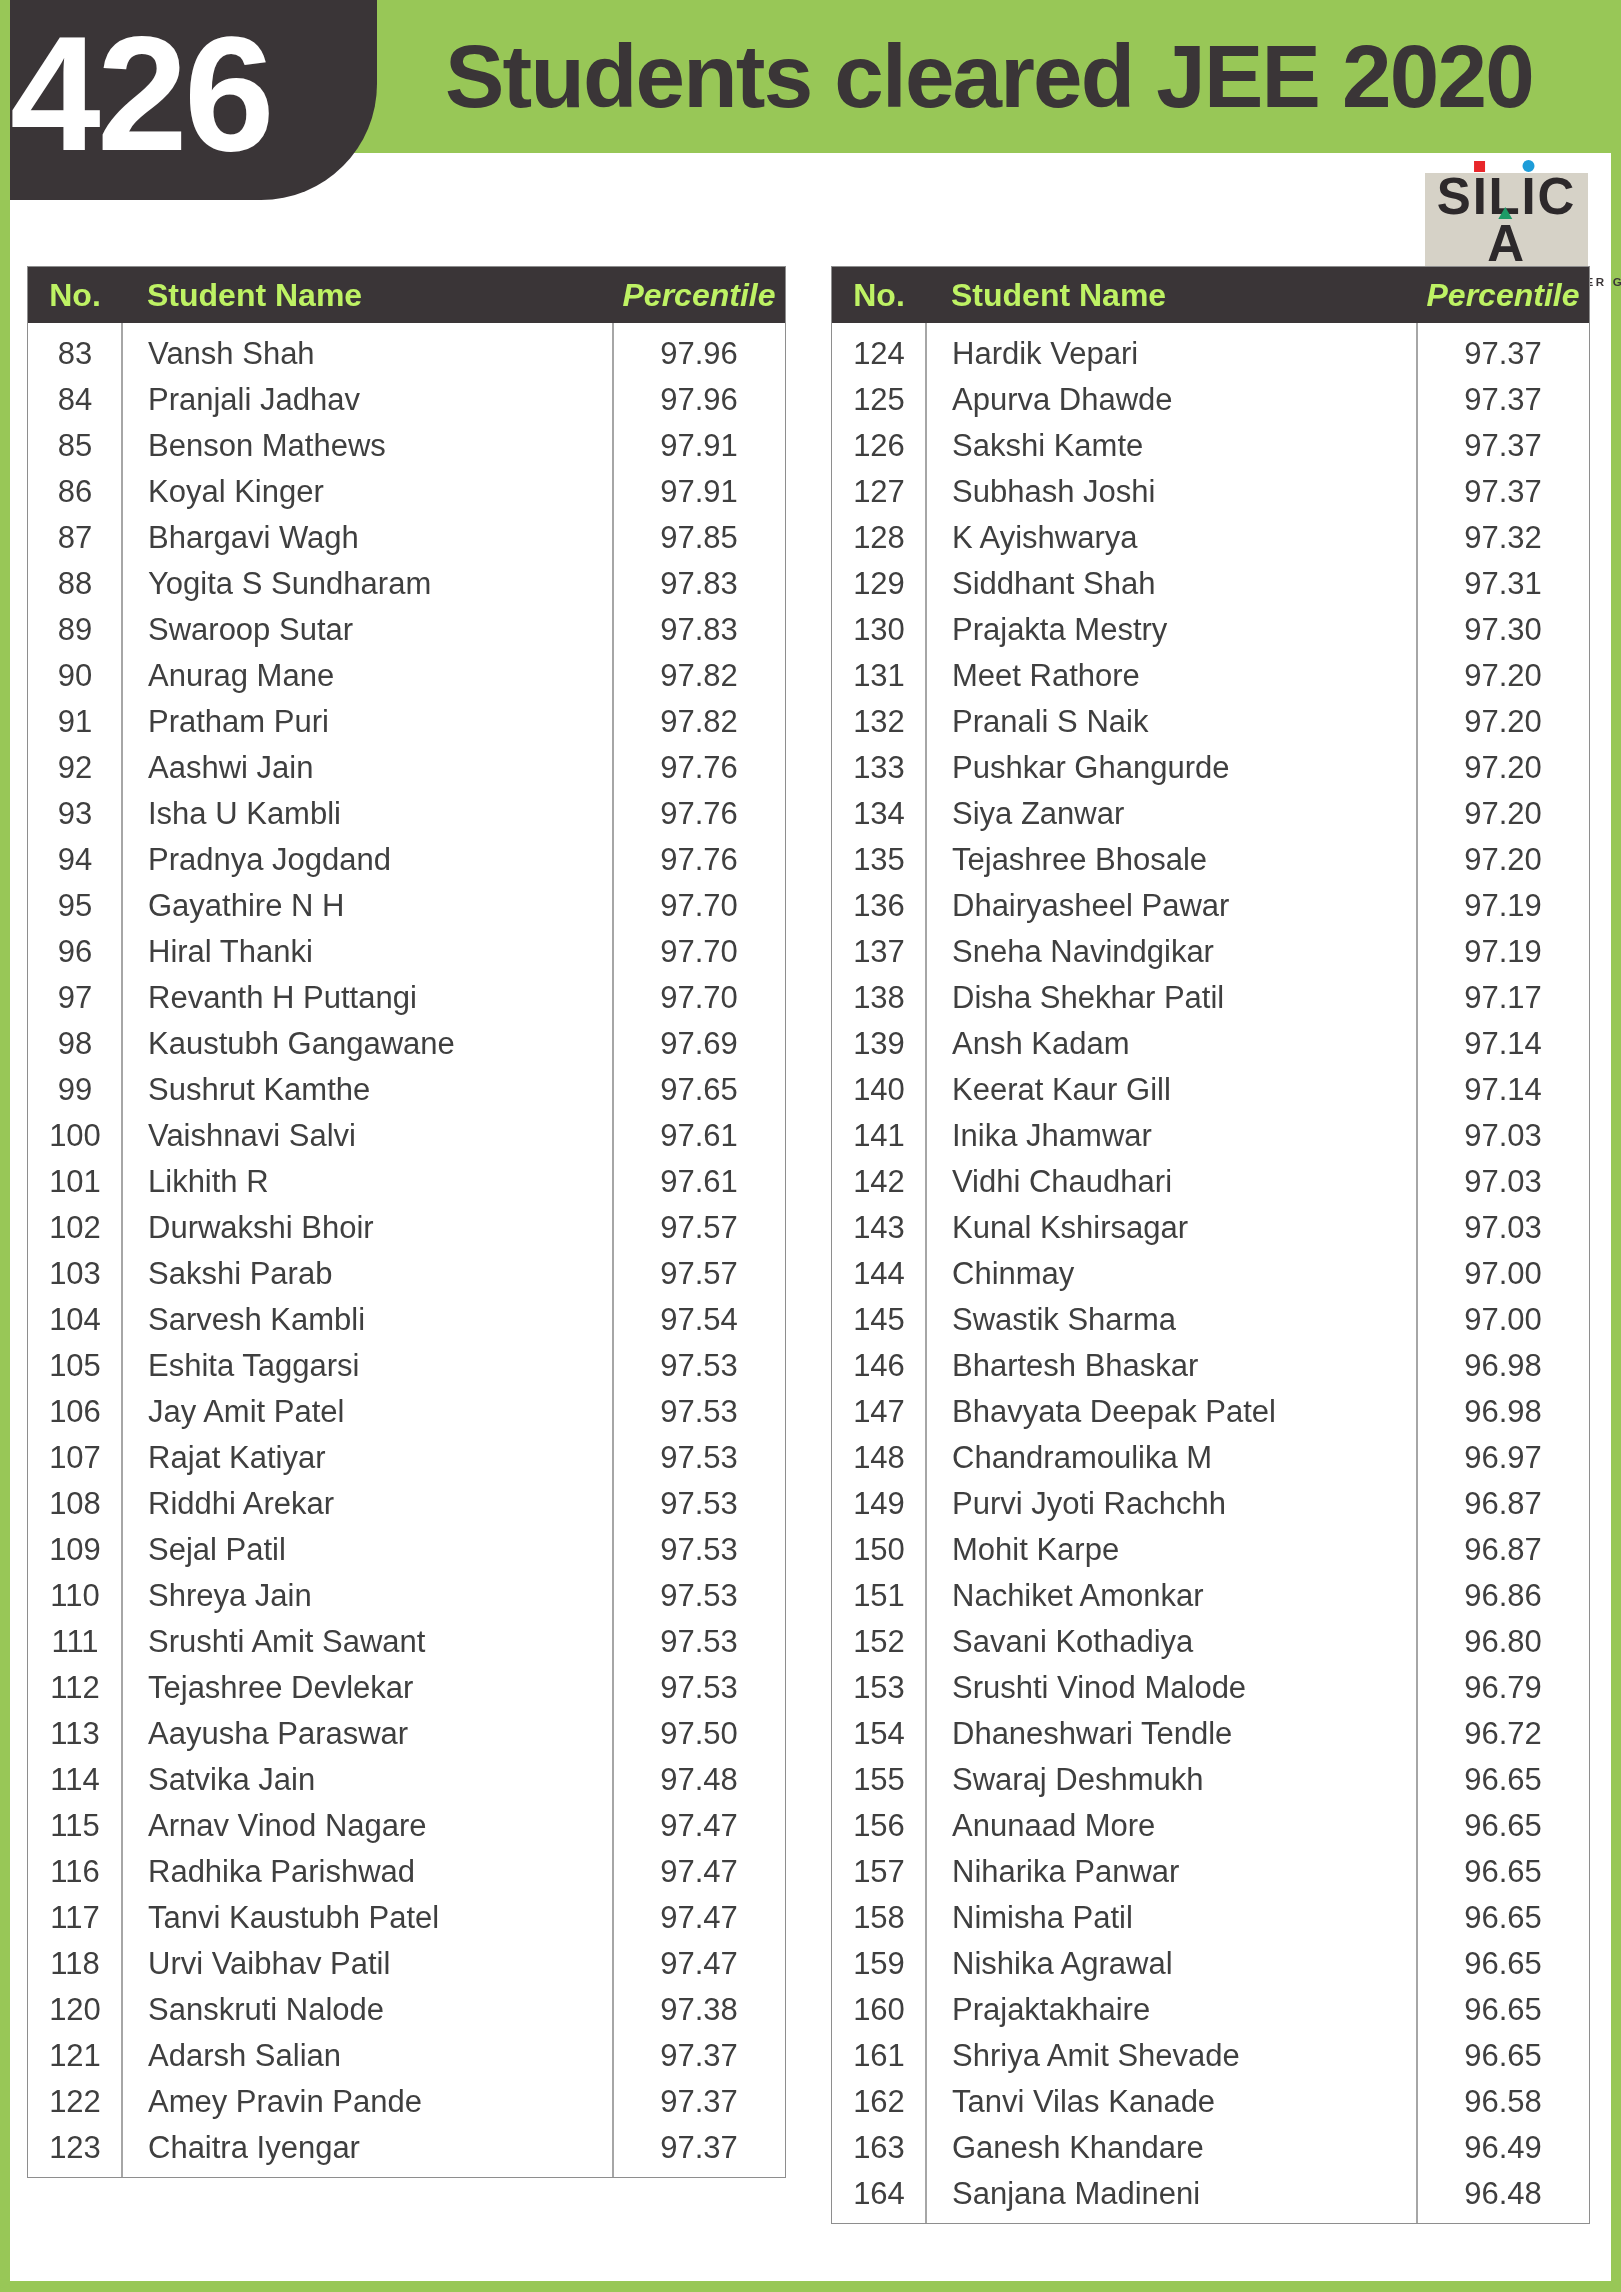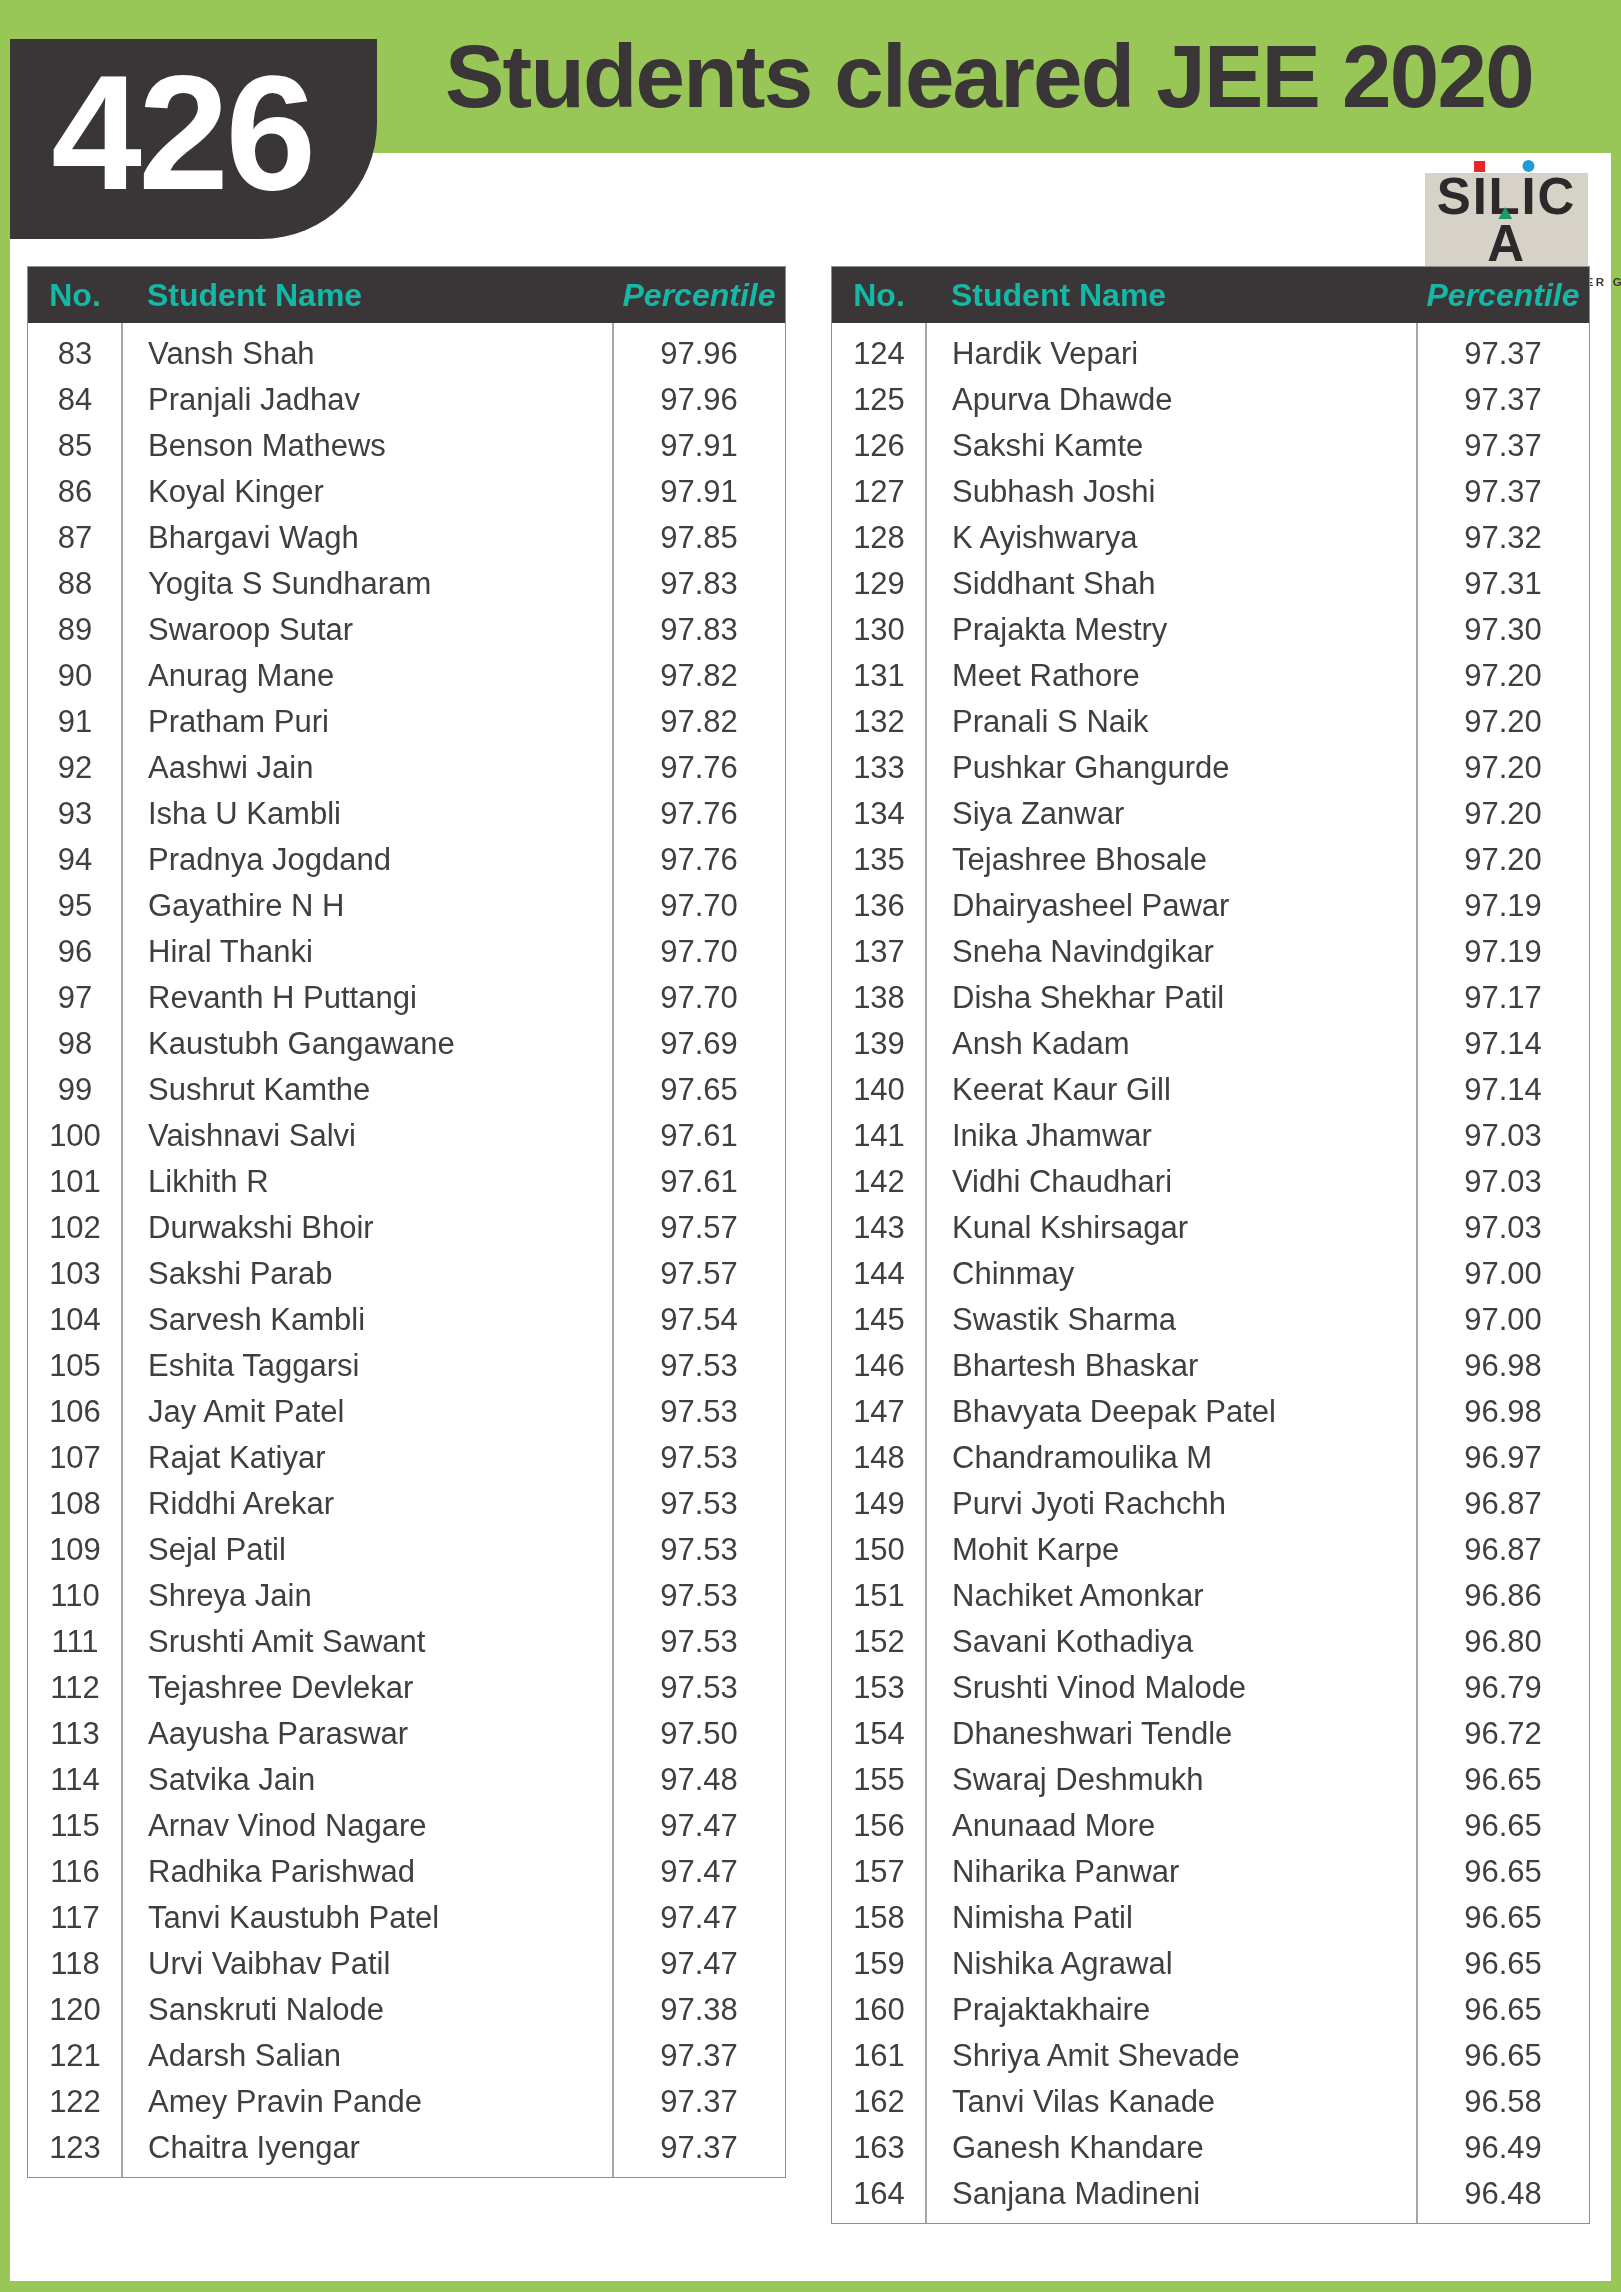--- a/index.html
+++ b/index.html
@@ -19,21 +19,21 @@
   .page{position:relative;width:1621px;height:2293px;overflow:hidden;background:#ffffff;}
 
   
   .frame-left{position:absolute;left:0;top:0;width:9.9px;height:2293px;background:var(--green);}
   .frame-right{position:absolute;right:0;top:0;width:9.9px;height:2293px;background:var(--green);}
   .frame-bottom{position:absolute;left:0;bottom:0;width:1621px;height:12.5px;background:var(--green);}
   .top-band{position:absolute;left:0;top:0;width:1621px;height:153px;background:var(--green);}
 
   
   .badge{position:absolute;left:9.9px;top:0;width:367px;height:200px;background:var(--dark);
-         border-bottom-right-radius:116px;display:flex;align-items:center;justify-content:center;margin-top:39px;}
+         border-bottom-right-radius:116px;display:flex;align-items:center;}
   .badge-count{color:#ffffff;font-size:163px;font-weight:bold;letter-spacing:-3.6px;
                line-height:1;padding-right:23px;padding-bottom:12.5px;}
 
   
   .page-title{position:absolute;left:445px;top:0;height:153px;display:flex;align-items:center;
               color:var(--dark);font-size:89px;font-weight:bold;letter-spacing:-1.8px;white-space:nowrap;}
 
   
   .logo{position:absolute;left:1425px;top:173px;width:163px;text-align:center;}
   .logo-word{position:relative;display:inline-block;background:var(--logo-patch);
@@ -45,21 +45,21 @@
   .mark.blue-circle{width:12.5px;height:12.5px;border-radius:50%;background:var(--logo-blue);top:-14.3px;transform:translateX(-60%);}
   .mark.green-triangle{width:0;height:0;border-left:7.2px solid transparent;border-right:7.2px solid transparent;
                        border-bottom:12.5px solid var(--logo-green);top:-14.3px;transform:translateX(-55%);}
   .logo-tagline{margin-top:4.5px;color:var(--dark);font-size:11.6px;font-weight:bold;letter-spacing:2.7px;white-space:nowrap;}
 
   
   .table{position:absolute;top:266px;width:757px;border:1.8px solid var(--border-outer);background:#ffffff;}
   .table.left{left:27px;}
   .table.right{left:831px;}
   .thead{height:56px;background:var(--dark);display:grid;grid-template-columns:94px 491px 172px;align-items:center;}
-  .thead .h{color:#14b8a6;font-size:32px;font-weight:bold;}
+  .thead .h{color:#bef264;font-size:32px;font-weight:bold;}
   .h.num{text-align:center;}
   .h.name{padding-left:25px;}
   .h.pct{text-align:center;font-style:italic;}
   .tbody{position:relative;padding:7px 0;}
   .vline{position:absolute;top:0;bottom:0;width:1.8px;background:var(--border-inner);}
   .vline.v1{left:93px;}
   .vline.v2{left:584px;}
   .row{height:46px;display:grid;grid-template-columns:94px 491px 172px;align-items:center;}
   .cell{color:var(--ink);font-size:31px;line-height:1;}
   .cell.num{text-align:center;}

